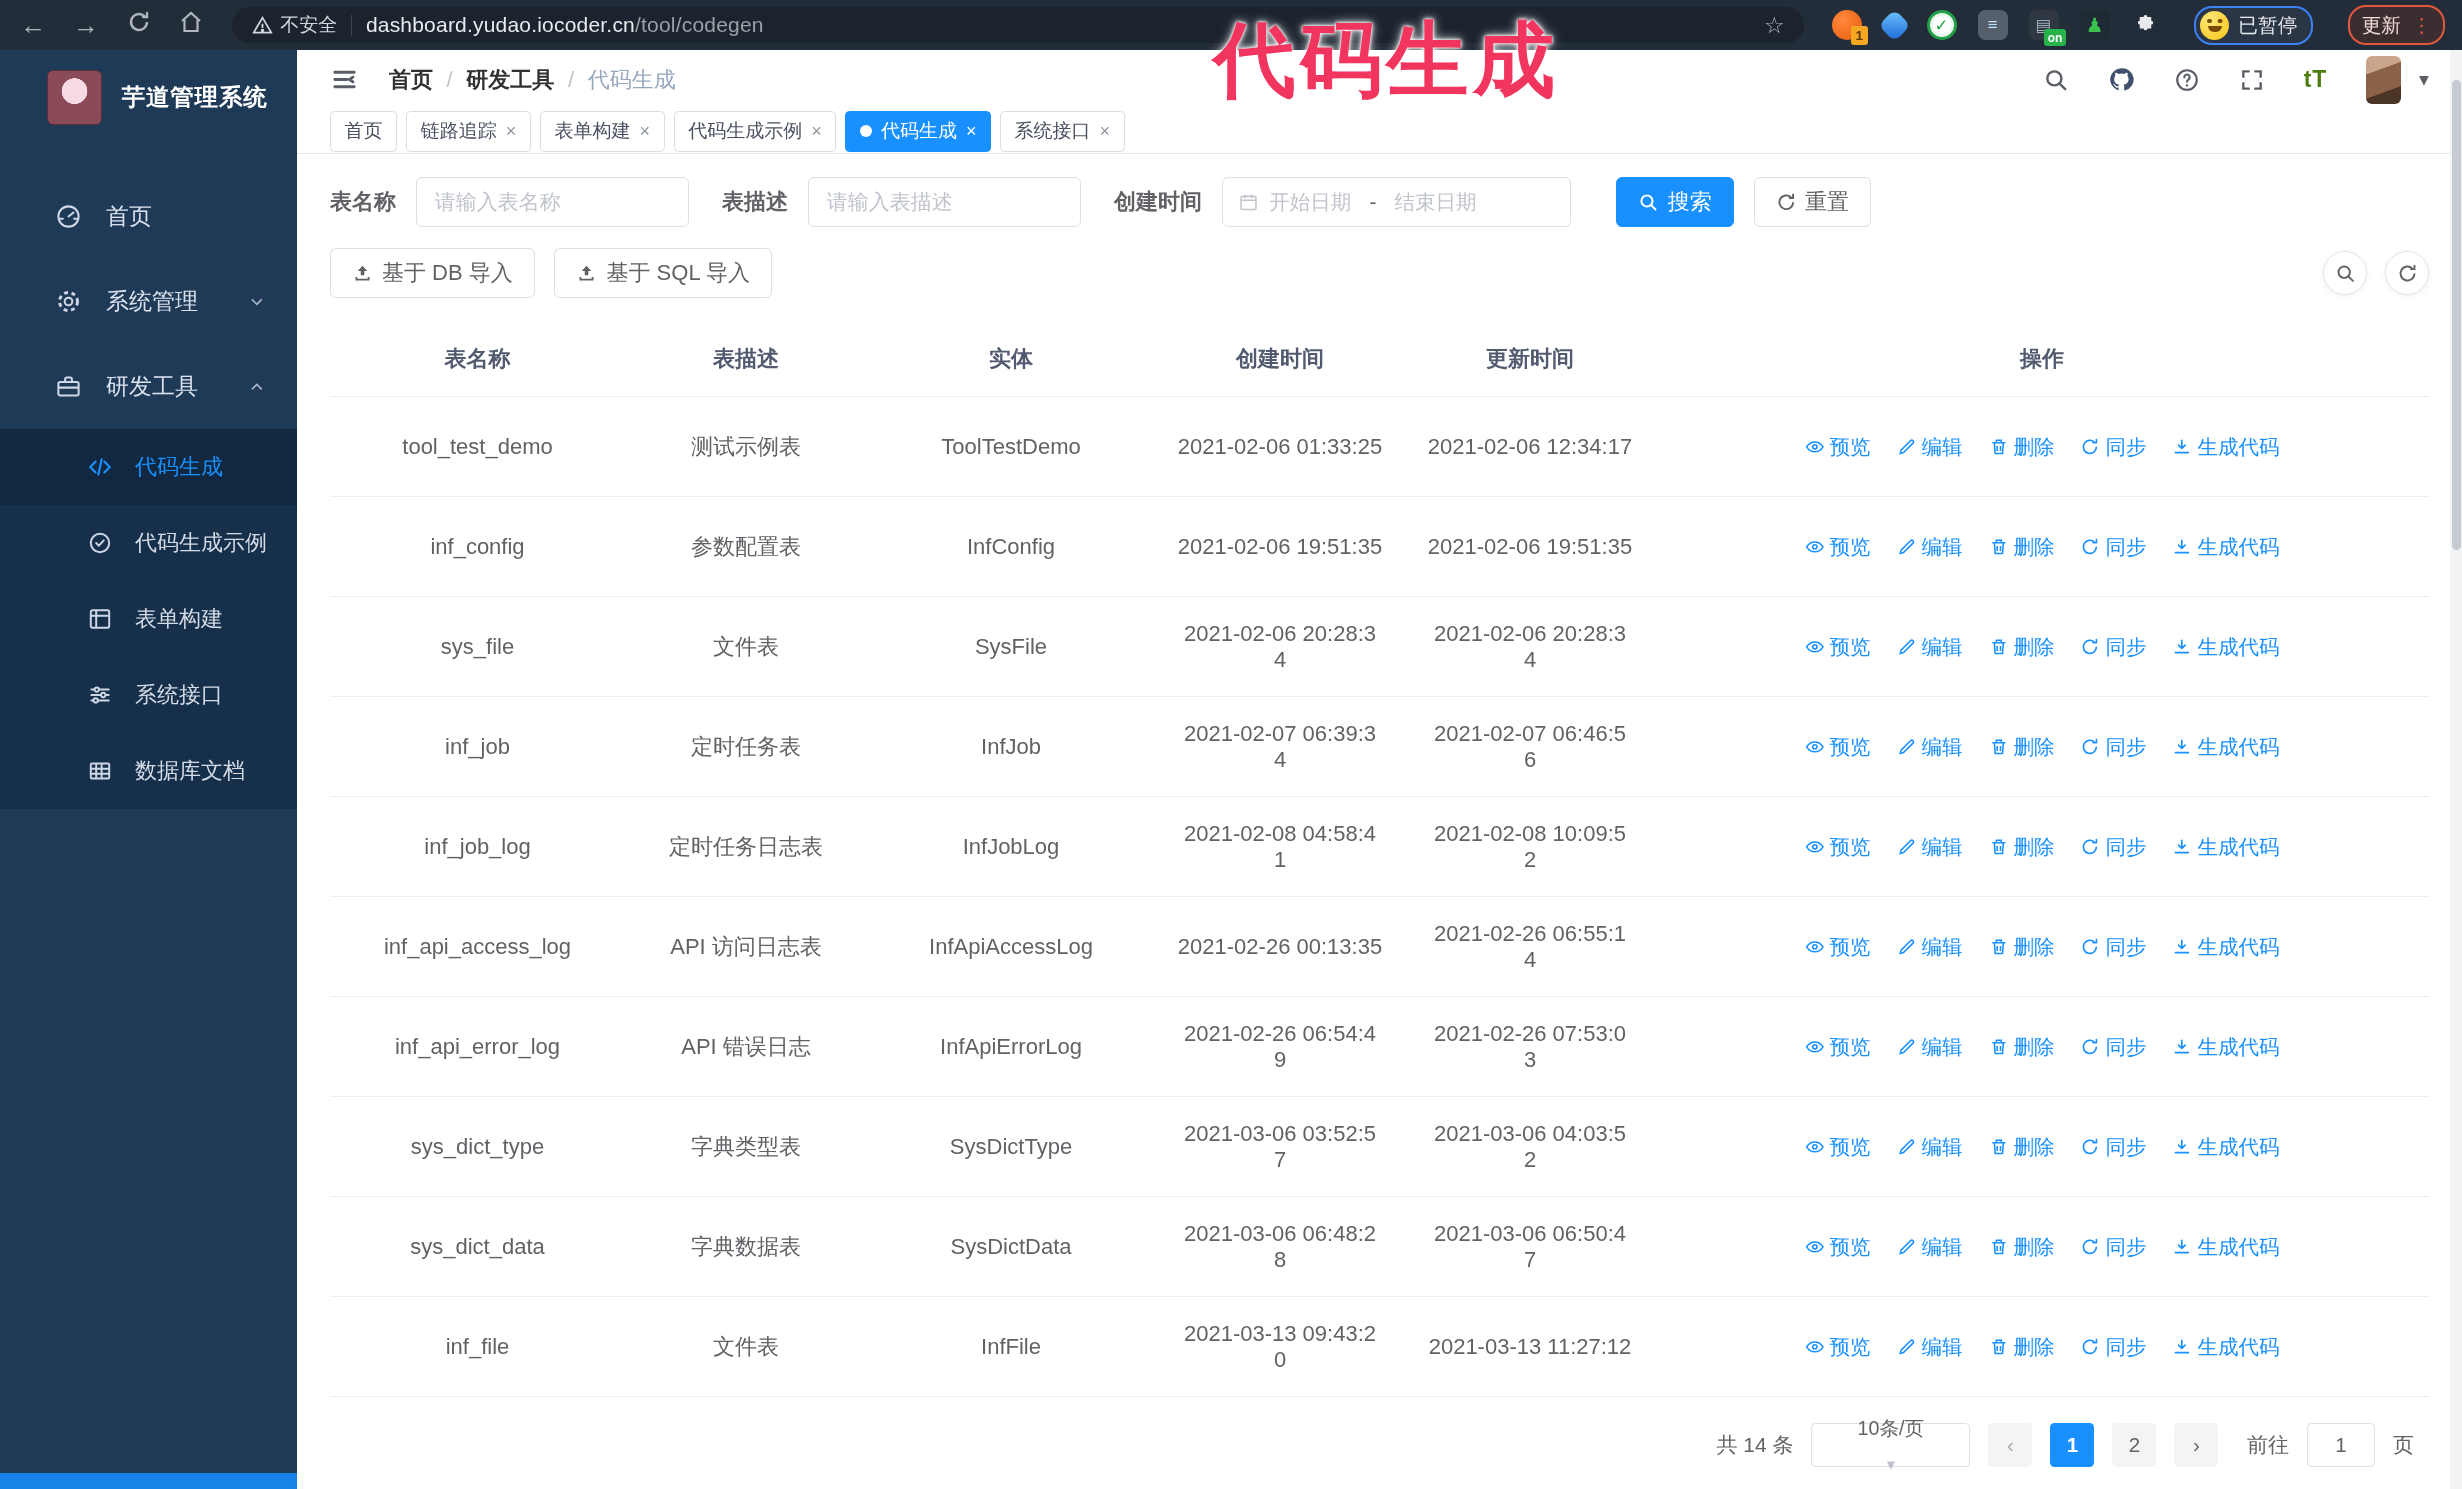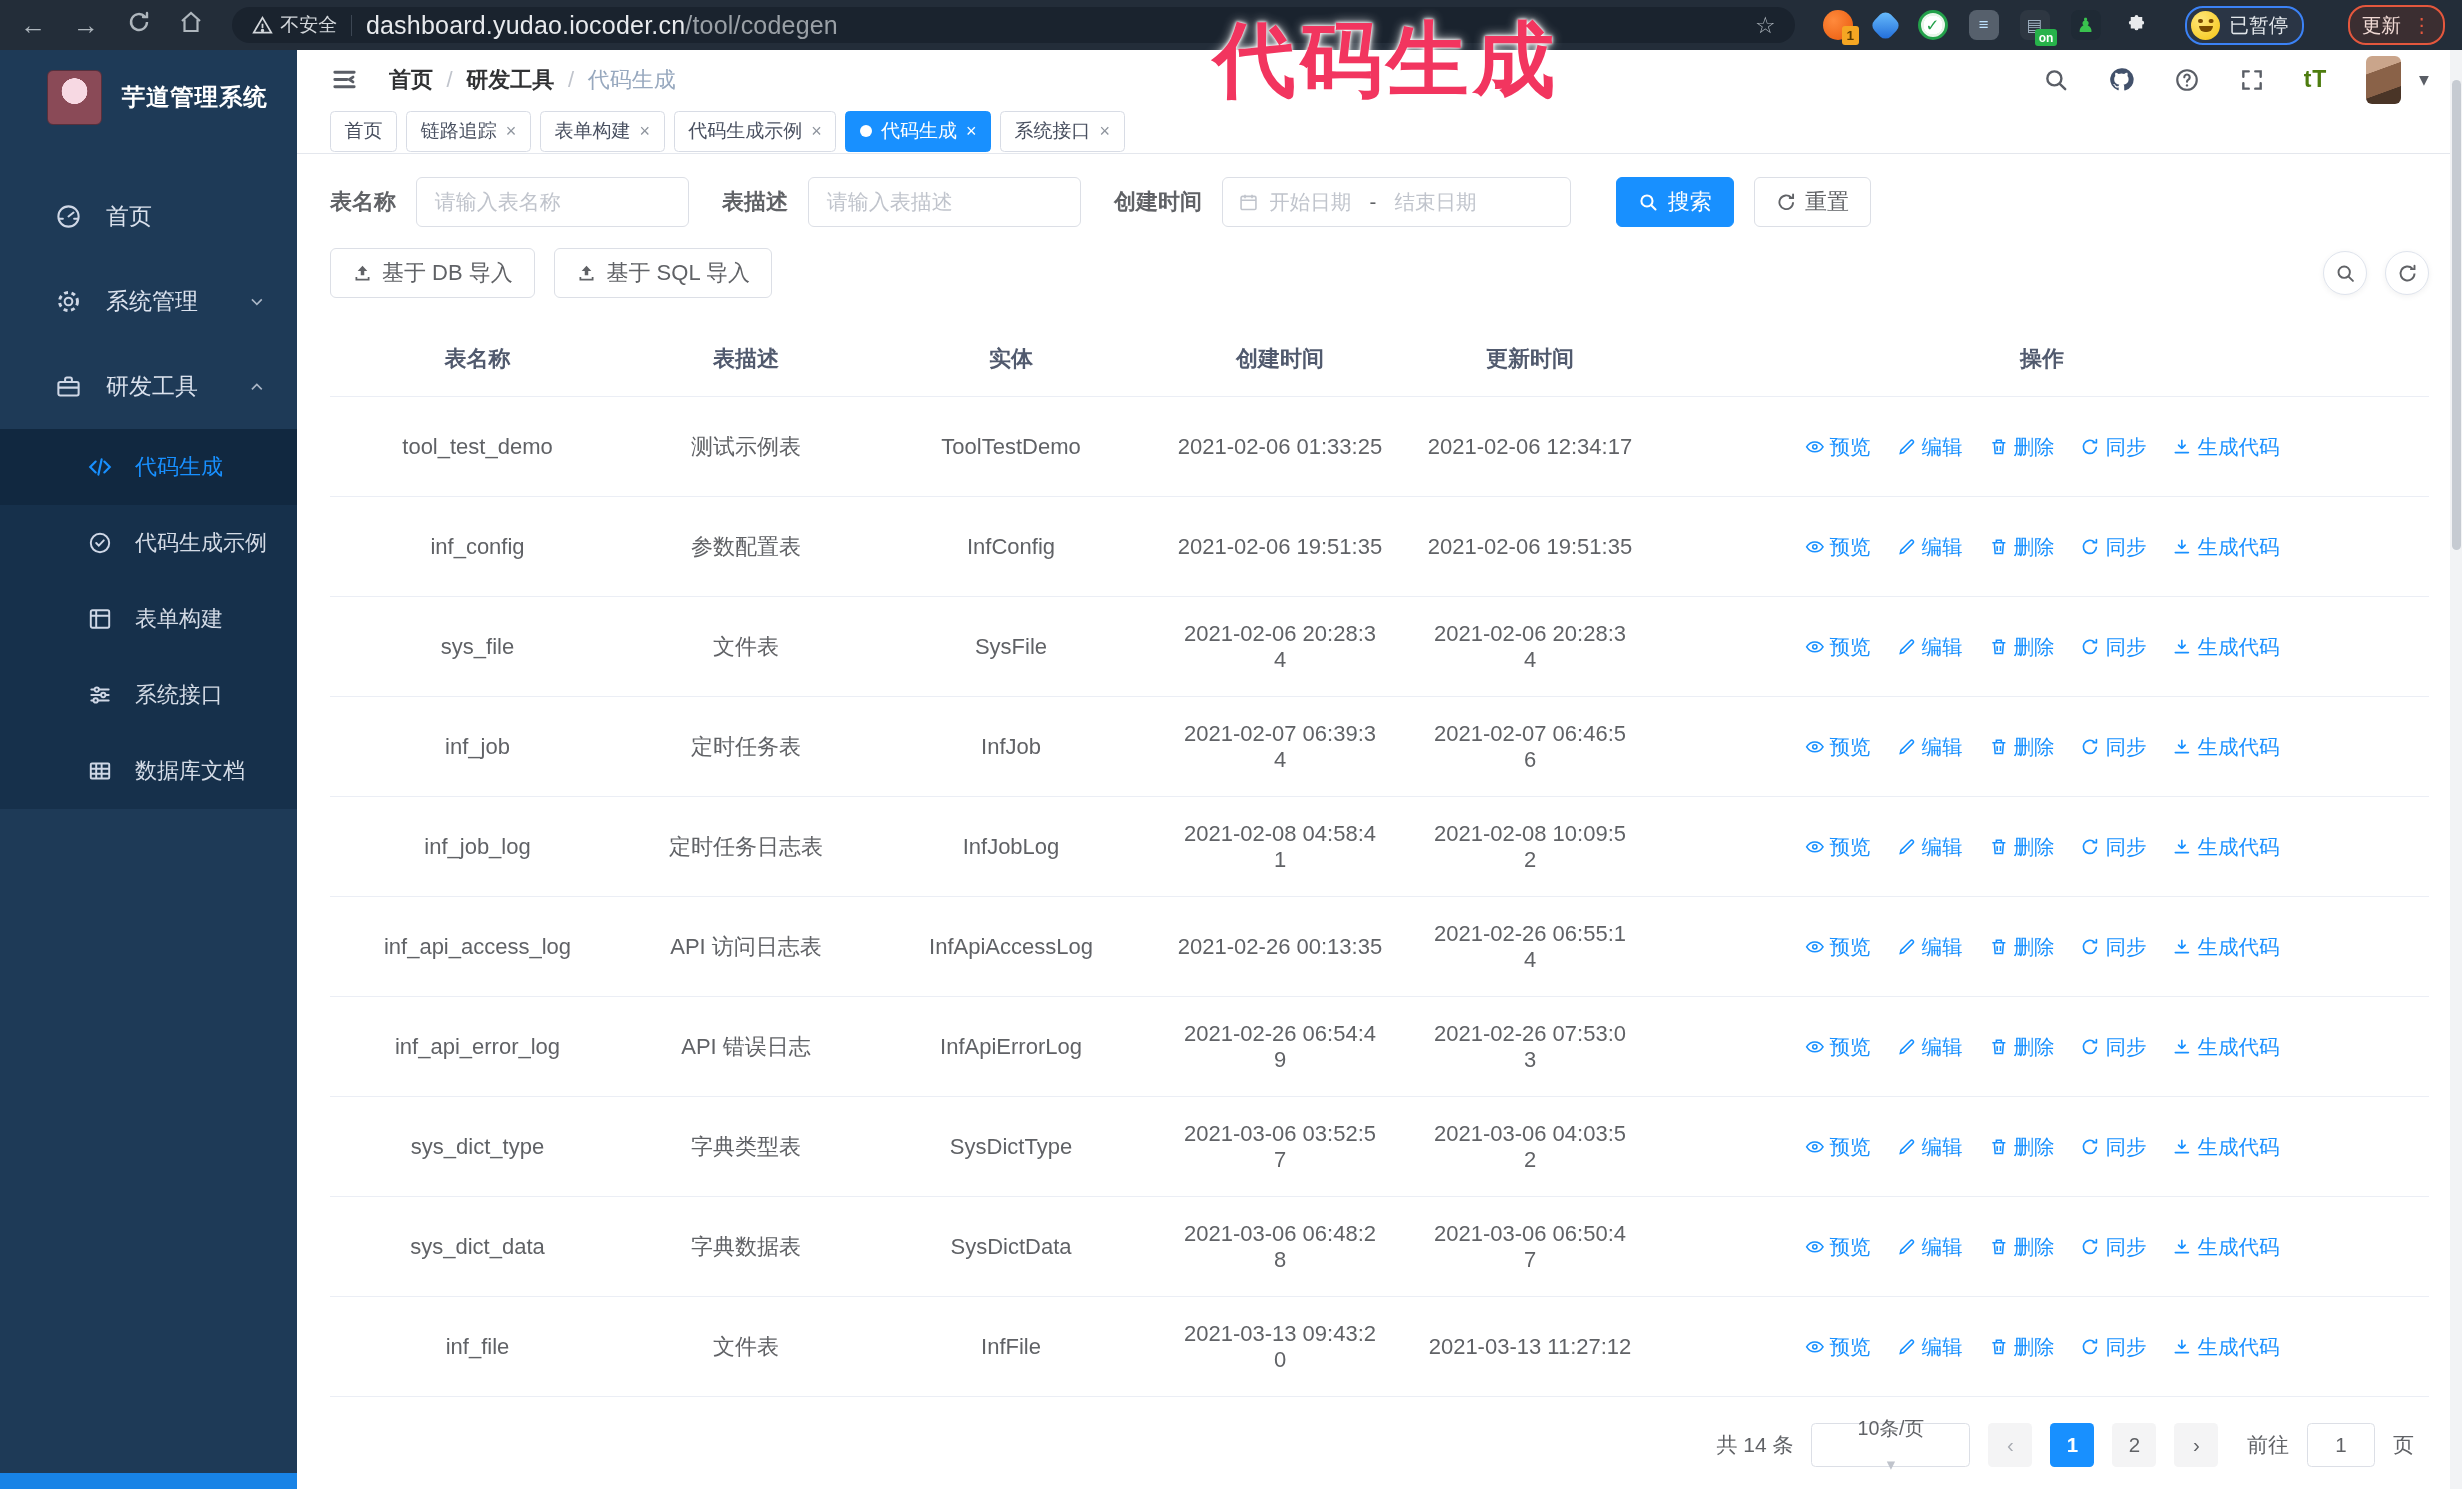--- a/index.html
+++ b/index.html
@@ -21,21 +21,21 @@
     height:50px; background:var(--browser-bg); display:flex; align-items:center;
     padding:0 16.7px; gap:19.7px; color:#cfd3d8;
   }
   .bnav{ font-size:26px; color:#aeb6bd; width:33px; text-align:center; cursor:default; }
   .urlbar{
     flex:1; max-width:1697px; height:36px; background:#1a232e; border-radius:18px;
     display:flex; align-items:center; padding:0 19.7px; gap:13.6px; margin-left:4.5px;
   }
   .warn{ font-size:19px; color:#d3d7db; display:flex; align-items:center; gap:7.6px; }
   .urlsep{ width:1.5px; height:21px; background:#3c4653; }
-  .urltext{ font-size:25px; color:#e8eaed; letter-spacing:0.2px; }
+  .urltext{ font-size:21px; color:#e8eaed; letter-spacing:0.2px; }
   .urltext .path{ color:#9aa0a6; }
   .url-star{ margin-left:auto; font-size:23px; color:#aeb6bd; }
   .ext-cluster{ display:flex; align-items:center; gap:21px; margin-left:7.6px; }
   .ext{ width:30px; height:30px; border-radius:7.6px; position:relative; display:flex; align-items:center; justify-content:center; font-size:16.7px; }
   .ext .mini-badge{
     position:absolute; right:-6px; bottom:-4.5px; background:#f5a623; color:#5b3a00;
     font-size:13.6px; line-height:1; padding:2.3px 4.5px; border-radius:3px; font-weight:bold;
   }
   .ext .on-badge{
     position:absolute; right:-7.6px; bottom:-6px; background:#27b24a; color:#fff;
@@ -50,21 +50,21 @@
   .ext.puzzle{ color:#e8eaed; font-size:23px; background:transparent; }
   .pill-badge{
     display:flex; align-items:center; gap:9px; border:2.3px solid #3b82f6; background:#2a3545;
     border-radius:18px; padding:3px 13.6px 3px 4.5px; color:#e3e7eb; font-size:19.7px; margin-left:13.6px;
   }
   .smiley{ width:29px; height:29px; border-radius:50%; background:radial-gradient(circle at 35% 30%,#ffe77a,#f6c411); position:relative; }
   .smiley:before{ content:""; position:absolute; left:6.8px; top:8.3px; width:4.5px; height:4.5px; border-radius:50%; background:#7a4b00; box-shadow:10.6px 0 0 #7a4b00; }
   .smiley:after{ content:""; position:absolute; left:7.6px; top:15px; width:13.6px; height:6.8px; border-radius:0 0 13.6px 13.6px; background:#7a4b00; }
   .update-pill{
     display:flex; align-items:center; gap:10.6px; border:2.3px solid #e4573d; background:#3b2e31;
-    border-radius:18px; padding:4.5px 12px; color:#f0d9d4; font-size:19.7px; margin-left:24px;
+    border-radius:18px; padding:4.5px 12px; color:#f0d9d4; font-size:19.7px; margin-left:15px;
   }
   .kebab{ color:#e4573d; font-size:19.7px; letter-spacing:0; }
   
   .app{ display:flex; height:1440px; }
   .sidebar{ width:297px; background:var(--sidebar-bg); display:flex; flex-direction:column; position:relative; flex-shrink:0; }
   .logo-row{ display:flex; align-items:center; gap:19.7px; padding:19.7px 0 19.7px 47px; }
   .logo-img{
     width:55px; height:55px; border-radius:6px; flex-shrink:0;
     background:radial-gradient(circle at 50% 38%,#f7d9e3 0 30%,#8a4a57 31% 100%);
     border:1.5px solid #57303c;

